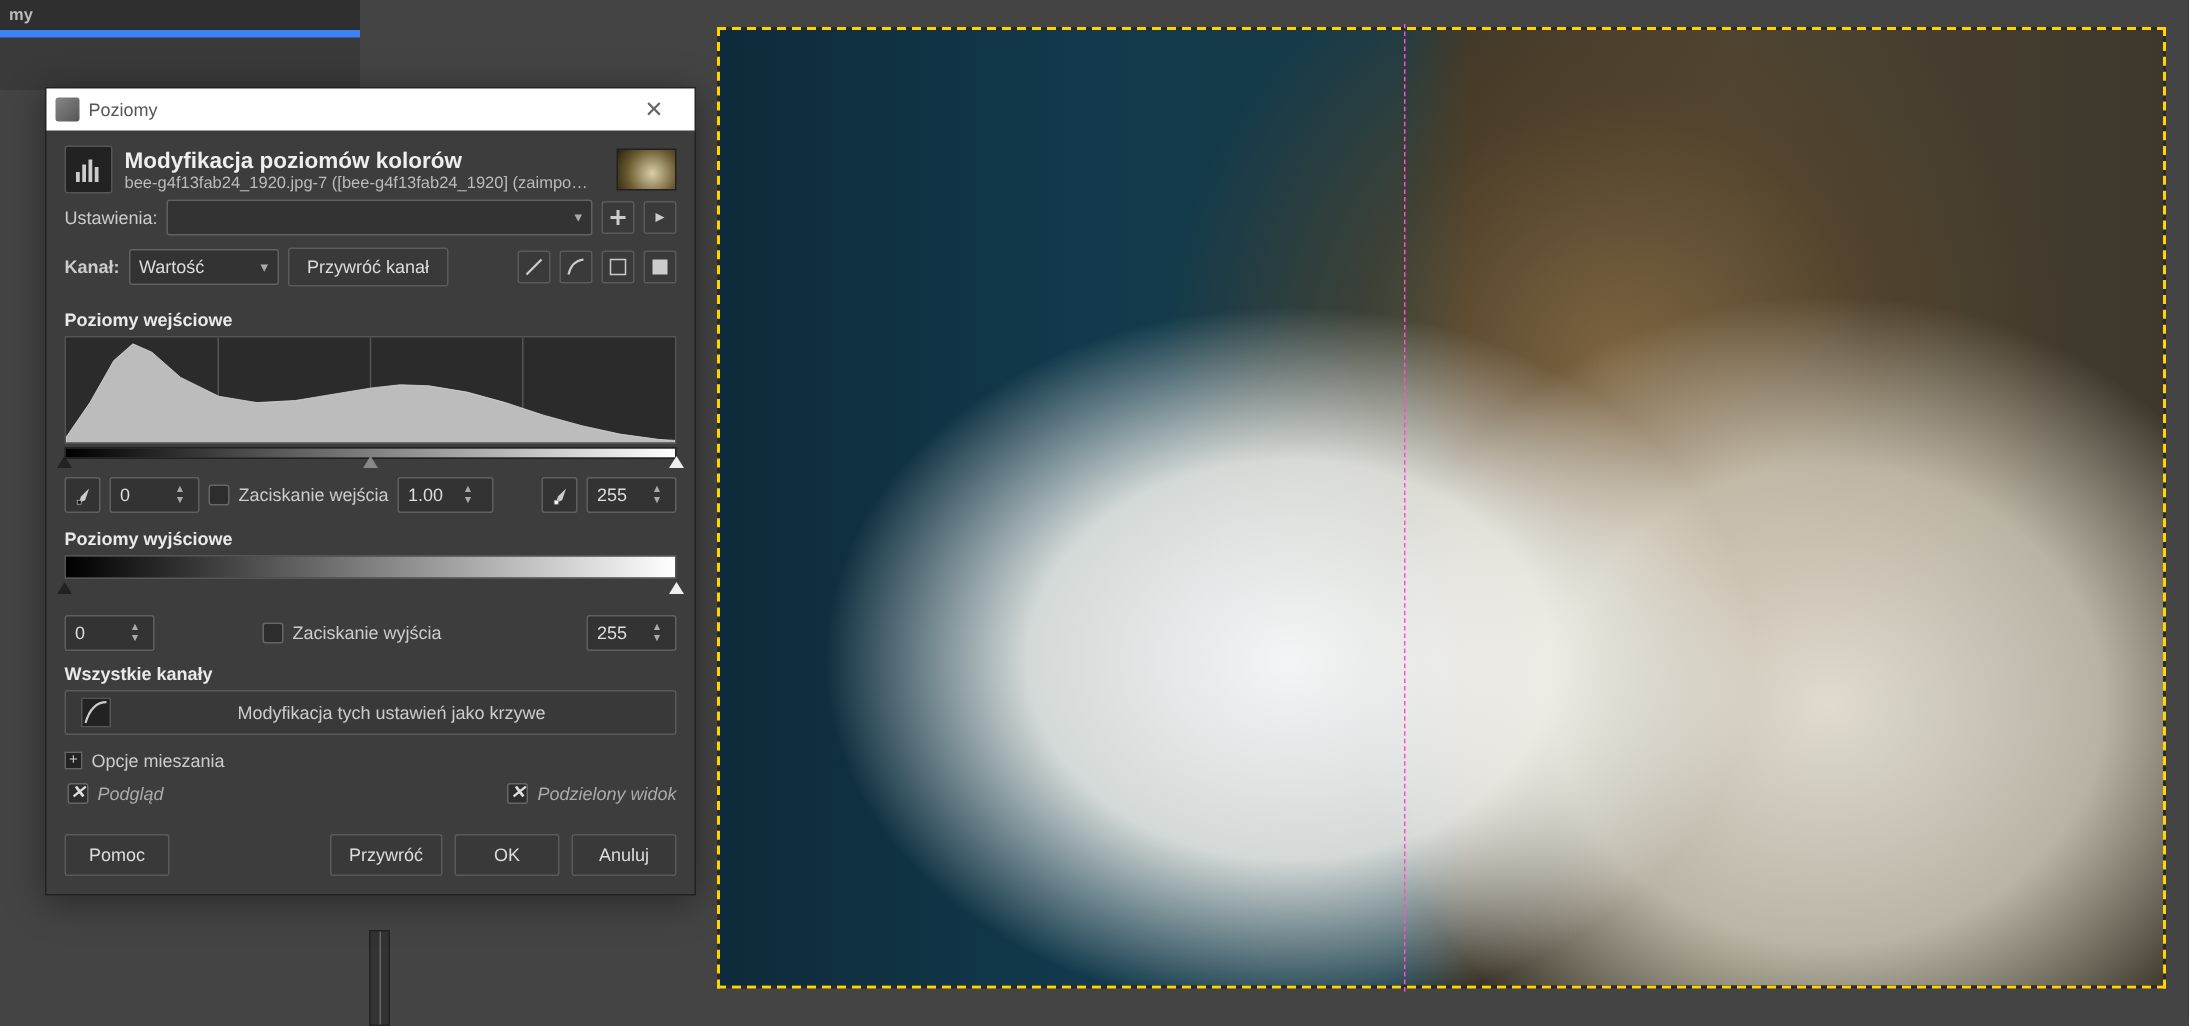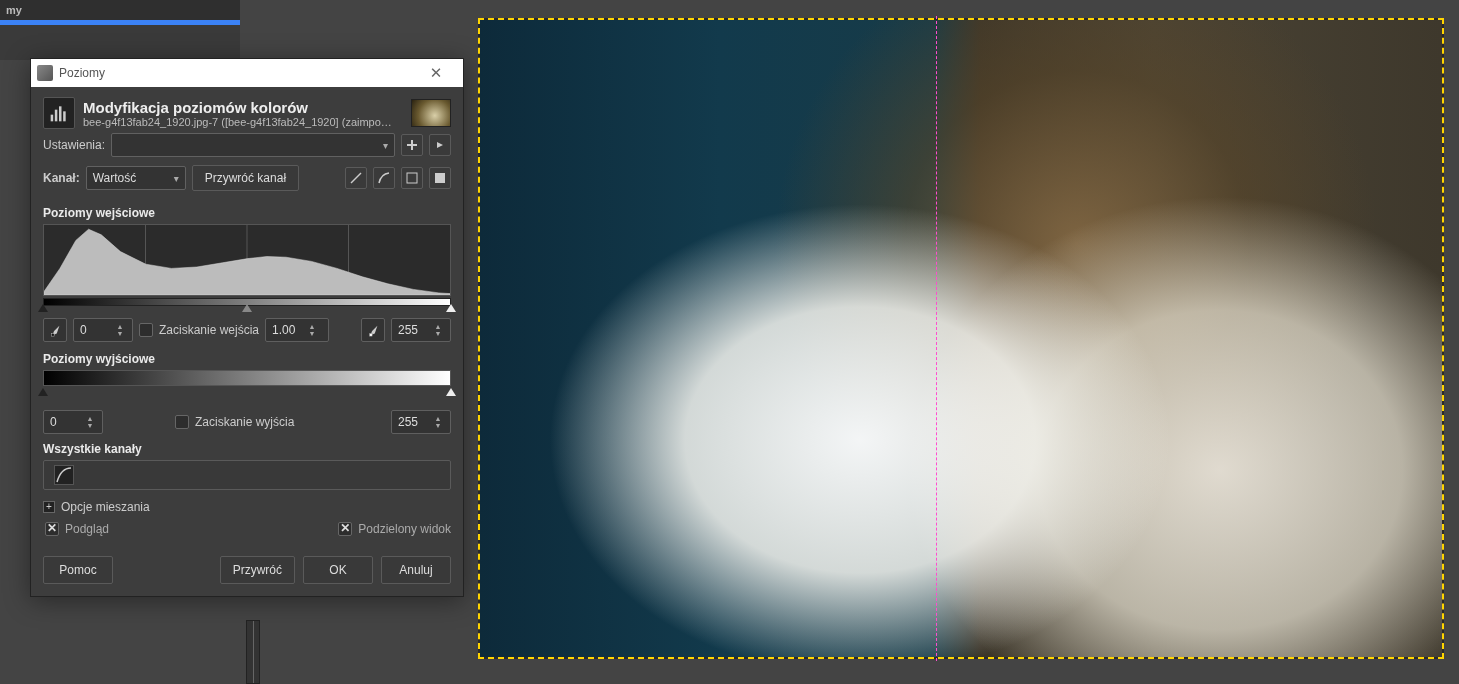--- a/index.html
+++ b/index.html
@@ -88,21 +88,21 @@
   .pickersq svg { width:16px; height:16px;}
 
   .curves-btn { width: 100%; display:flex; align-items:center; gap:8px; background:#393939;border:1px solid #5a5a5a;border-radius:2px;height:30px;padding:0 10px;cursor:pointer;margin-bottom:10px;}
   .curves-btn .cicon { width:20px;height:20px;background:#222;border:1px solid #555;}
   .curves-btn span.lbl { flex:1; text-align:center;}
 
   .expander { display:flex; align-items:center; gap:6px; cursor:pointer; margin-bottom:8px;}
   .expander .plus { width:12px;height:12px;background:#222;border:1px solid #666;display:flex;align-items:center;justify-content:center;font-size:10px;line-height:10px;}
 
   .dlg-footer-opts { display:flex; gap:18px; margin-bottom:20px; padding-left:2px;}
-  .ftopt { display:flex; align-items:center; gap:6px; color:#aaa; font-size:12px;}
+  .ftopt { display:flex; align-items:center; gap:6px; color:#aaa; font-size:12px;font-style:italic;}
 
   .dlg-buttons { display:flex; gap:8px; }
   .dlg-buttons .btn { flex: 0 0 auto; min-width: 70px; height: 28px;}
   .dlg-buttons .spacer { flex:1;}
 
   
   .canvas-selection {
     position: absolute; left: 478px; top: 18px; width: 966px; height: 641px;
     border: 2px dashed #ffd400;
     background: #2a2a2a;
@@ -295,20 +295,21 @@
           </div>
         </div>
     </div>
 
     <div class="section-label" style="margin-top:8px">Wszystkie kanały</div>
 
     <div class="curves-btn">
       <div class="cicon"><svg width="18" height="18" viewBox="0 0 18 18">
             <path d="M2 16 Q6 2 16 2" stroke="#ccc" fill="none" stroke-width="1.5"></path>
           </svg></div>
+      <span class="lbl">Modyfikacja tych ustawień jako krzywe</span>
     </div>
 
     <div class="expander">
       <div class="plus">+</div>
       <span>Opcje mieszania</span>
     </div>
 
     <div class="dlg-footer-opts">
       <div class="ftopt">
         <span class="checkbox checked"></span>

